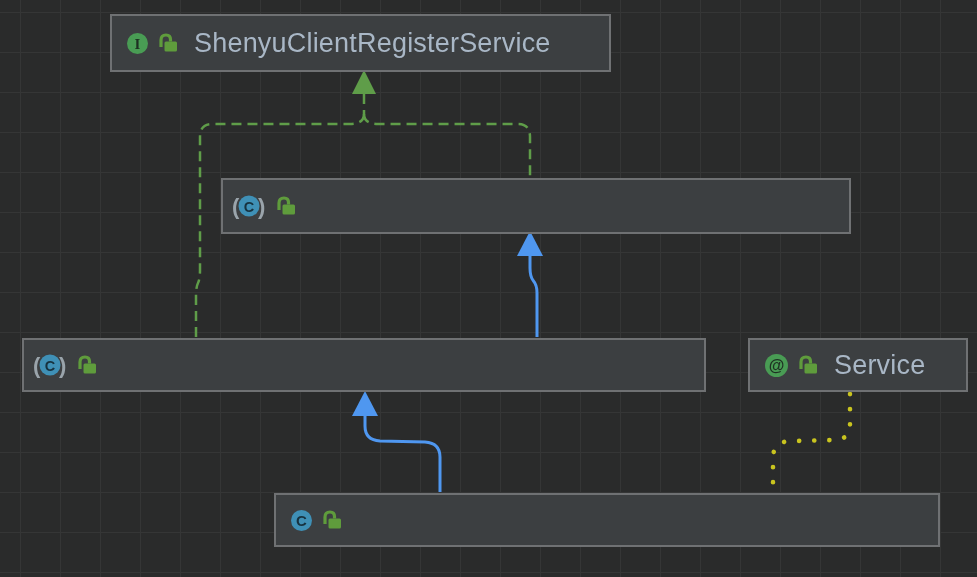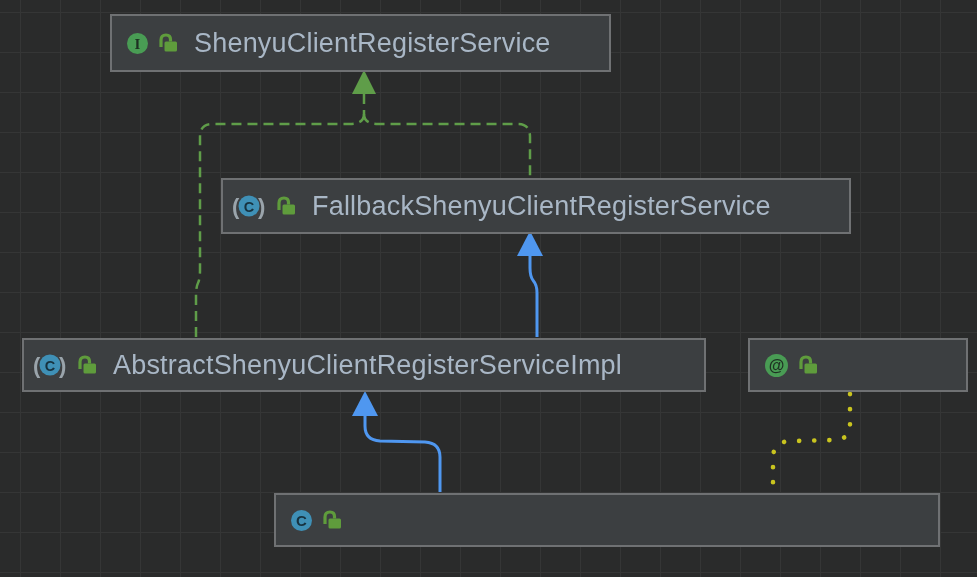--- a/index.html
+++ b/index.html
@@ -84,50 +84,49 @@
         <text x="1" y="22" font-size="22" font-weight="bold" fill="#9aa4ab" font-family="Liberation Sans, DejaVu Sans, sans-serif">(</text>
         <circle cx="18" cy="14" r="10.5" fill="#3f90b6"></circle>
         <text x="18" y="19.5" text-anchor="middle" font-size="14.5" font-weight="bold" fill="#17323f" font-family="Liberation Sans, DejaVu Sans, sans-serif">C</text>
         <text x="27" y="22" font-size="22" font-weight="bold" fill="#9aa4ab" font-family="Liberation Sans, DejaVu Sans, sans-serif">)</text>
       </svg>
       <svg class="lock-icon" width="21" height="22" viewBox="0 0 21 22">
         <path d="M4,15 V8 Q4,3 9,3 Q13.5,3 13.5,7.5 V9.5" fill="none" stroke="#5f9c3c" stroke-width="3.2"></path>
         <rect x="7.5" y="9.5" width="12.5" height="10" rx="1.5" fill="#5f9c3c"></rect>
       </svg>
     </span>
-    <span class="node-label">FallbackShenyuClientRegisterService</span>
   </div>
 
   <div class="node" style="left:22px;top:338px;width:684px;height:54px;padding-left:8px;">
     <span class="icon-cluster">
       <svg class="type-icon" width="36" height="28" viewBox="0 0 36 28">
         <text x="1" y="22" font-size="22" font-weight="bold" fill="#9aa4ab" font-family="Liberation Sans, DejaVu Sans, sans-serif">(</text>
         <circle cx="18" cy="14" r="10.5" fill="#3f90b6"></circle>
         <text x="18" y="19.5" text-anchor="middle" font-size="14.5" font-weight="bold" fill="#17323f" font-family="Liberation Sans, DejaVu Sans, sans-serif">C</text>
         <text x="27" y="22" font-size="22" font-weight="bold" fill="#9aa4ab" font-family="Liberation Sans, DejaVu Sans, sans-serif">)</text>
       </svg>
       <svg class="lock-icon" width="21" height="22" viewBox="0 0 21 22">
         <path d="M4,15 V8 Q4,3 9,3 Q13.5,3 13.5,7.5 V9.5" fill="none" stroke="#5f9c3c" stroke-width="3.2"></path>
         <rect x="7.5" y="9.5" width="12.5" height="10" rx="1.5" fill="#5f9c3c"></rect>
       </svg>
     </span>
-    <span class="node-label">AbstractShenyuClientRegisterServiceImpl</span>
   </div>
 
   <div class="node" style="left:748px;top:338px;width:220px;height:54px;">
     <span class="icon-cluster">
       <svg class="type-icon" width="25" height="25" viewBox="0 0 25 25">
         <circle cx="12.5" cy="12.5" r="11.5" fill="#499c54"></circle>
         <text x="12.5" y="18" text-anchor="middle" font-size="16" font-weight="bold" fill="#1e3022" font-family="Liberation Sans, DejaVu Sans, sans-serif">@</text>
       </svg>
       <svg class="lock-icon" width="21" height="22" viewBox="0 0 21 22">
         <path d="M4,15 V8 Q4,3 9,3 Q13.5,3 13.5,7.5 V9.5" fill="none" stroke="#5f9c3c" stroke-width="3.2"></path>
         <rect x="7.5" y="9.5" width="12.5" height="10" rx="1.5" fill="#5f9c3c"></rect>
       </svg>
     </span>
+    <span class="node-label">Service</span>
   </div>
 
   <div class="node" style="left:274px;top:493px;width:666px;height:54px;">
     <span class="icon-cluster">
       <svg class="type-icon" width="23" height="23" viewBox="0 0 23 23">
         <circle cx="11.5" cy="11.5" r="10.5" fill="#3f90b6"></circle>
         <text x="11.5" y="17" text-anchor="middle" font-size="15" font-weight="bold" fill="#17323f" font-family="Liberation Sans, DejaVu Sans, sans-serif">C</text>
       </svg>
       <svg class="lock-icon" width="21" height="22" viewBox="0 0 21 22">
         <path d="M4,15 V8 Q4,3 9,3 Q13.5,3 13.5,7.5 V9.5" fill="none" stroke="#5f9c3c" stroke-width="3.2"></path>

